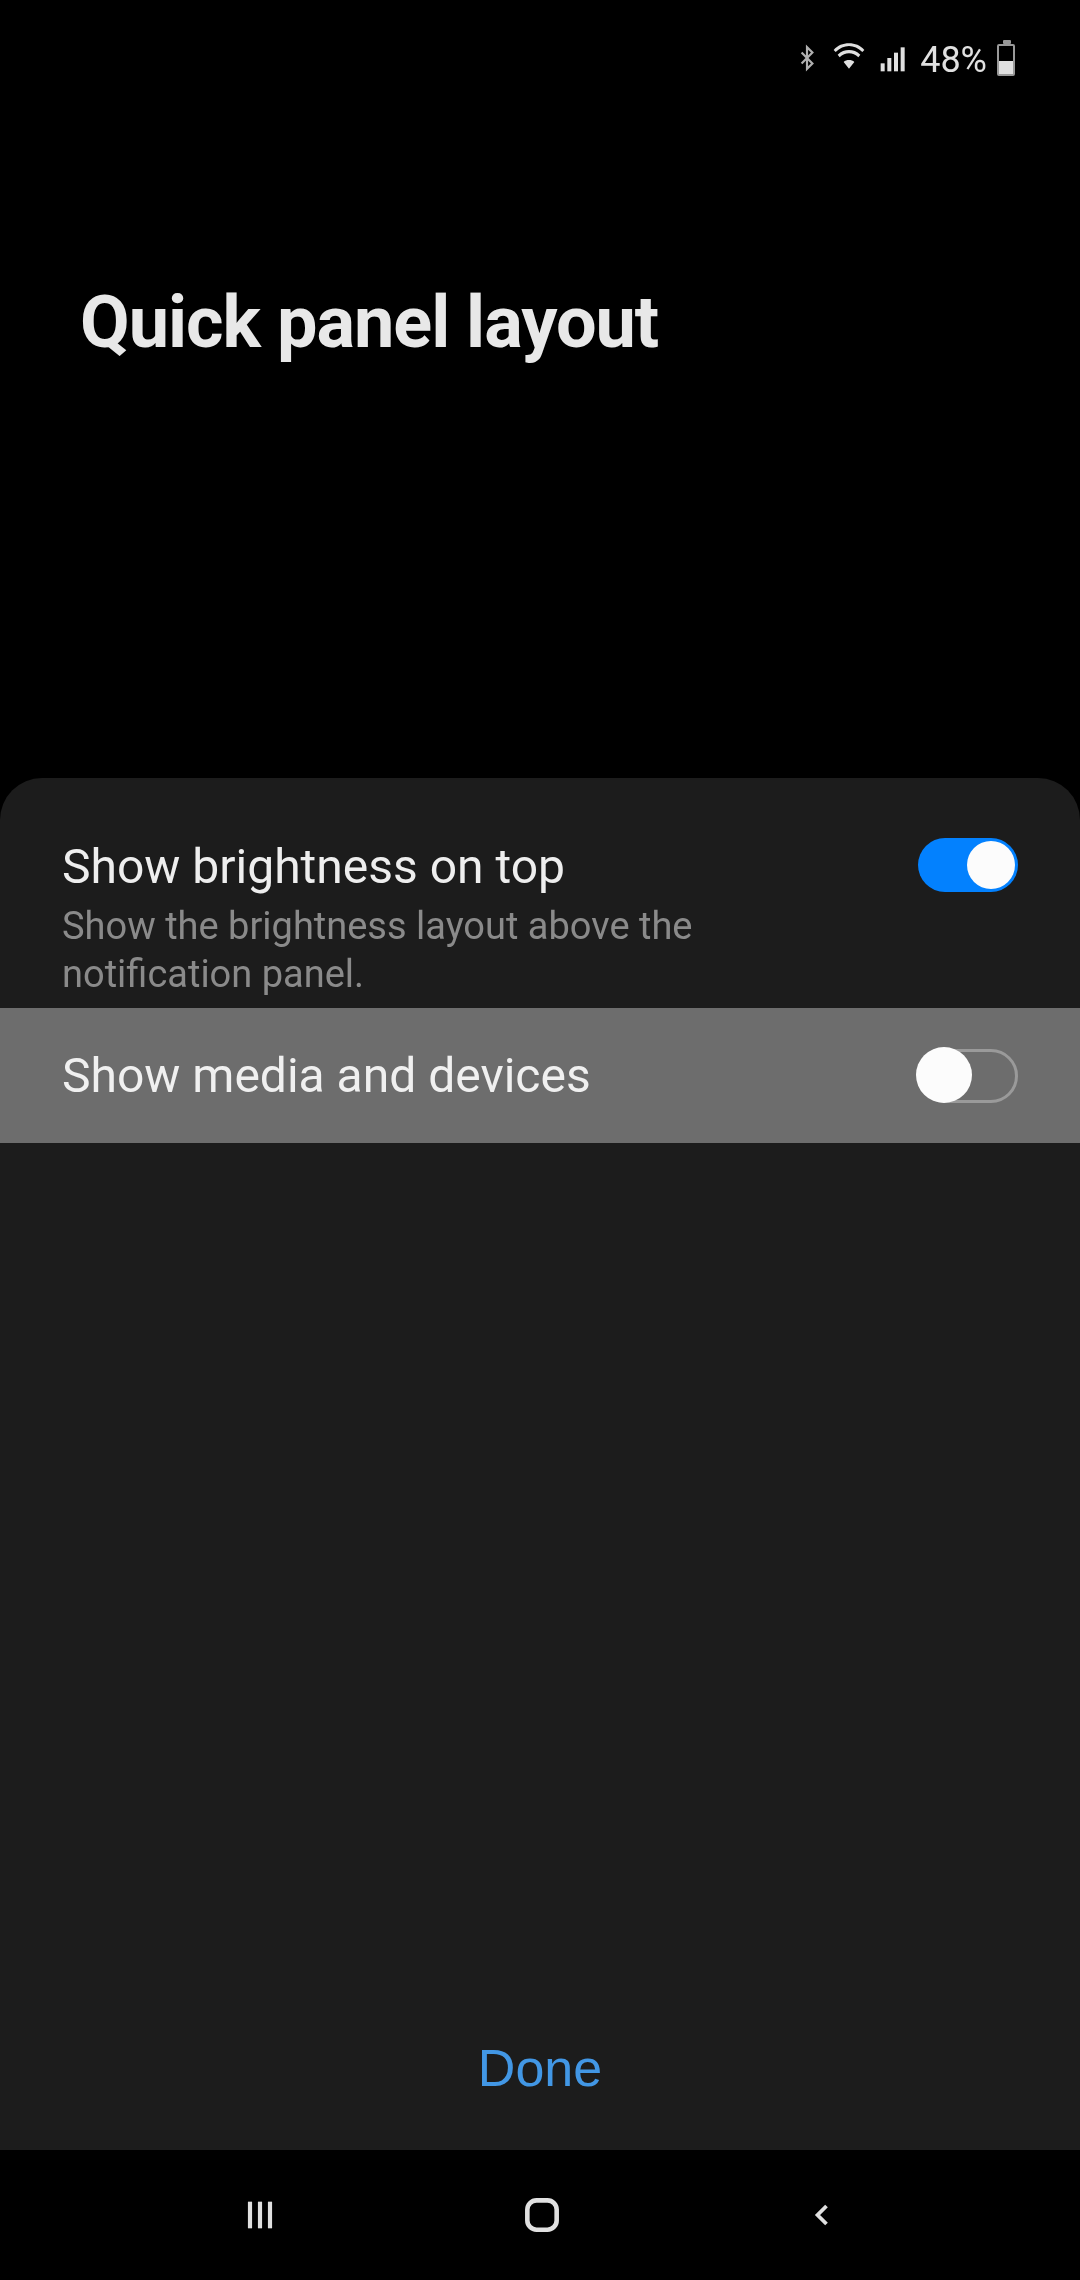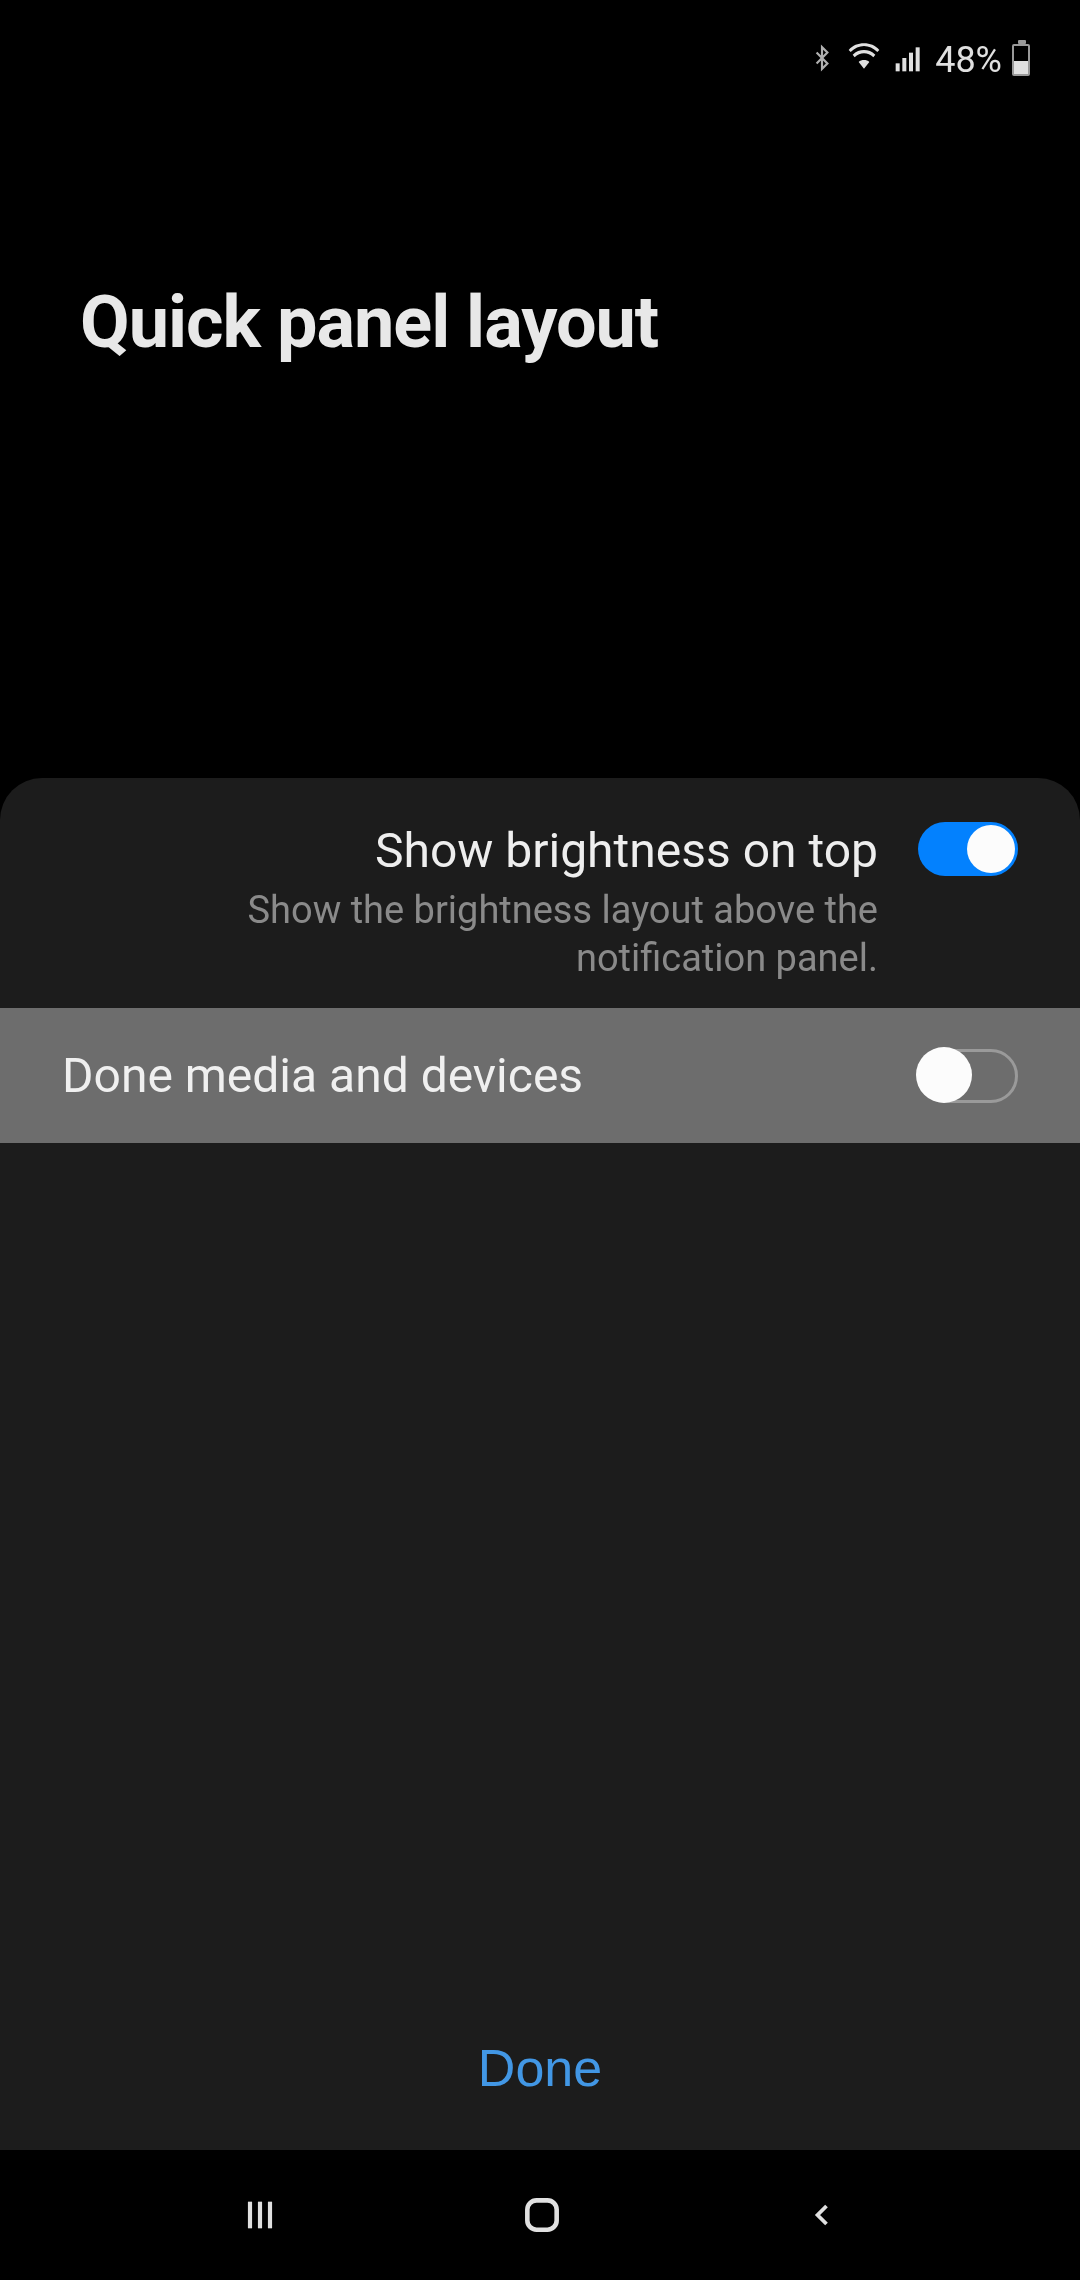--- a/index.html
+++ b/index.html
@@ -17,21 +17,21 @@
     }
     .status-bar {
       position: absolute;
       top: 0;
       right: 0;
       width: 100%;
       height: 120px;
       display: flex;
       justify-content: flex-end;
       align-items: center;
-      padding-right: 50px;
+      padding-right: 65px;
       gap: 12px;
       text-align: right;
     }
     .status-icons {
       display: flex;
       align-items: center;
       gap: 10px;
       color: #e0e0e0;
     }
     .battery-text {
@@ -82,24 +82,23 @@
       border-radius: 42px 42px 0 0;
     }
     .setting-row {
       display: flex;
       align-items: center;
       justify-content: space-between;
       padding: 0 62px;
     }
     .setting-row-1 {
       height: 220px;
-      padding-top: 44px;
+      padding-top: 60px;
       padding-bottom: 40px;
       align-items: flex-start;
-      text-align: right;
     }
     .setting-row-2 {
       height: 135px;
       background: #6d6d6d;
       margin-top: 10px;
     }
     .setting-text {
       flex: 1;
       padding-right: 40px;
     }
@@ -221,21 +220,21 @@
       <div class="setting-title">Show brightness on top</div>
       <div class="setting-subtitle">Show the brightness layout above the notification panel.</div>
     </div>
     <div class="toggle toggle-on">
       <div class="toggle-thumb"></div>
     </div>
   </div>
 
   <div class="setting-row setting-row-2">
     <div class="setting-text">
-      <div class="setting-title">Done media and devices</div>
+      <div class="setting-title">Show media and devices</div>
     </div>
     <div class="toggle toggle-off">
       <div class="toggle-thumb"></div>
     </div>
   </div>
 
   <button class="done-button">Done</button>
 </div>
 
 <div class="nav-bar">

